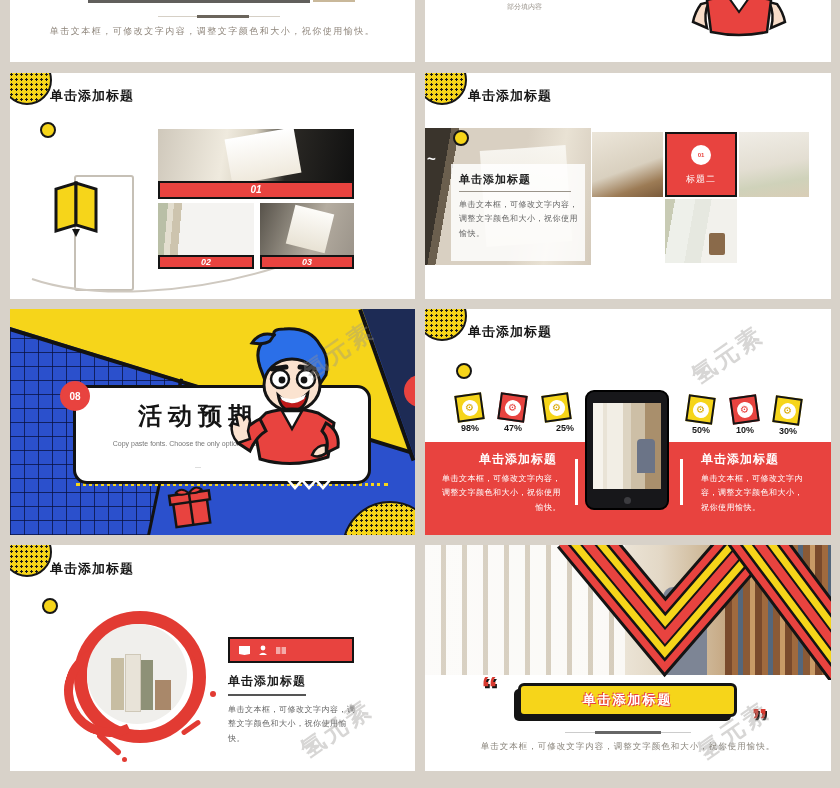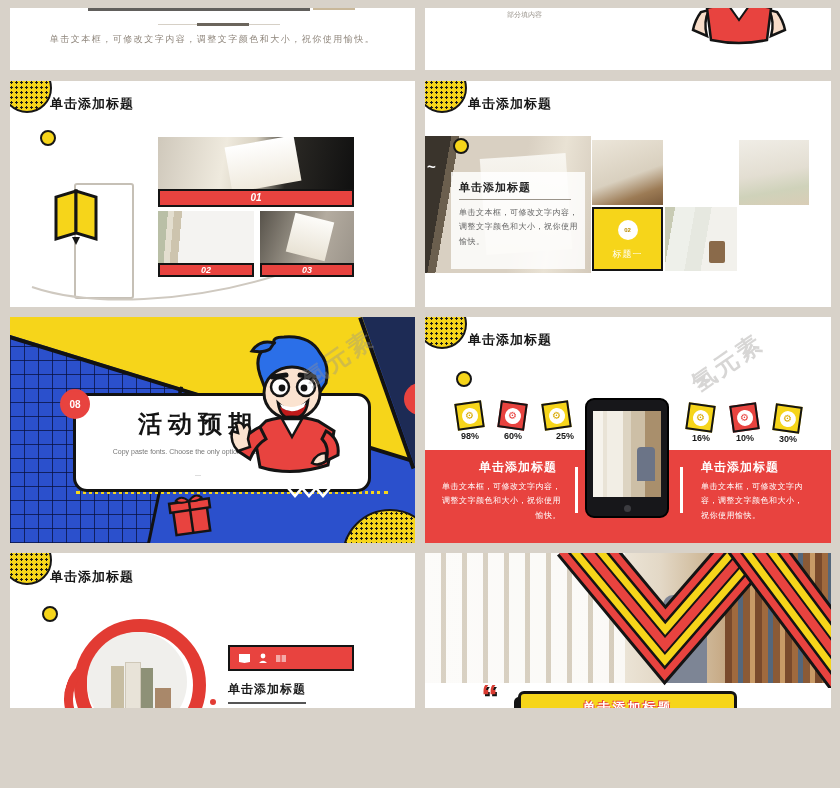--- a/index.html
+++ b/index.html
@@ -1,17 +1,17 @@
 <!DOCTYPE html>
 <html><head>
 <meta charset="utf-8">
 <style>
   html,body{margin:0;padding:0;background:#d8d2c9;}
-  #canvas{position:relative;width:840px;height:700px;background:#d8d2c9;
-          font-family:"Liberation Sans",sans-serif;overflow:hidden;margin-top:8px;}
+  #canvas{position:relative;width:840px;height:780px;background:#d8d2c9;
+          font-family:"Liberation Sans",sans-serif;overflow:hidden;}
   .slide{position:absolute;background:#fff;overflow:hidden;}
   .a{position:absolute;}
   .stitle{position:absolute;font-weight:bold;font-size:13px;color:#181818;letter-spacing:1px;white-space:nowrap;}
   .dotc{position:absolute;border-radius:50%;border:2px solid #161616;background-color:#f6d51a;
         background-image:radial-gradient(circle,#1a1a1a 1px,transparent 1.4px);background-size:5px 5px;}
   .ycirc{position:absolute;width:12px;height:12px;border-radius:50%;background:#f6d51a;border:2px solid #161616;}
   .rbar{position:absolute;background:#e8433f;border:2px solid #141414;color:#fff;font-style:italic;
         font-weight:bold;text-align:center;box-sizing:border-box;}
   .photo{position:absolute;}
   .wm{position:absolute;color:rgba(150,148,145,.38);font-size:24px;font-weight:bold;letter-spacing:3px;
@@ -93,26 +93,26 @@
       <div class="ycirc" style="left:28px;top:2px;"></div>
       <div class="a" style="left:2px;top:22px;color:#fff;font-size:15px;font-weight:bold;">~</div>
       <div class="a" style="left:26px;top:36px;width:134px;height:97px;background:rgba(255,255,255,.84);">
         <div class="a" style="left:8px;top:8px;font-size:11px;font-weight:bold;color:#222;letter-spacing:1px;white-space:nowrap;">单击添加标题</div>
         <div class="a" style="left:8px;top:27px;width:112px;height:1px;background:#9a948a;"></div>
         <div class="a bodytxt" style="left:8px;top:34px;width:120px;">单击文本框，可修改文字内容，调整文字颜色和大小，祝你使用愉快。</div>
       </div>
     </div>
 
     <div class="photo" style="left:167px;top:59px;width:71px;height:65px;background:linear-gradient(160deg,#ece6da 0%,#d9d0bf 55%,#9c7b55 80%,#7a5a3a 100%);"></div>
+    <div class="tile" style="left:240px;top:59px;width:72px;height:65px;background:#e8433f;border:2px solid #141414;">
+      <div class="num" style="color:#e8433f;">01</div>
+      <div class="lbl">标题二</div>
+    </div>
     <div class="photo" style="left:314px;top:59px;width:70px;height:65px;background:linear-gradient(170deg,#f0ede6 0%,#e3ded2 50%,#cfd2ba 75%,#d9cdb6 100%);"></div>
 
-    <div class="tile" style="left:167px;top:126px;width:71px;height:64px;background:#f6d51a;border:2px solid #141414;">
-      <div class="num" style="color:#b98c00;">02</div>
-      <div class="lbl">标题一</div>
-    </div>
     <div class="photo" style="left:240px;top:126px;width:72px;height:64px;background:linear-gradient(100deg,#c8cbb4 0 10px,#eef0ea 10px 30px,#e6e8e0 30px 46px,#f2f1ec 46px 100%);">
       <div class="a" style="left:44px;top:34px;width:16px;height:22px;background:#8a6a4a;border-radius:2px;"></div>
     </div>
   </section>
 
   <section class="slide" style="left:10px;top:309px;width:405px;height:226px;background:#2b50cc;">
 
     <div class="a" style="left:0;top:0;width:100%;height:100%;
          background-image:repeating-linear-gradient(0deg,rgba(8,16,60,.75) 0 1.5px,transparent 1.5px 14px),
                           repeating-linear-gradient(90deg,rgba(8,16,60,.75) 0 1.5px,transparent 1.5px 14px);
@@ -193,23 +193,23 @@
         <div class="core" style="color:#d8a800;">⚙</div>
       </div>
     <div class="badge" style="left:306px;top:87px;background:#e8433f;transform:rotate(-8deg);">
         <div class="core" style="color:#e8433f;">⚙</div>
       </div>
     <div class="badge" style="left:349px;top:88px;background:#f6d51a;transform:rotate(8deg);">
         <div class="core" style="color:#d8a800;">⚙</div>
       </div>
 
     <div class="pct" style="left:23px;top:114px;">98%</div>
-    <div class="pct" style="left:66px;top:114px;">60%</div>
+    <div class="pct" style="left:66px;top:114px;">47%</div>
     <div class="pct" style="left:118px;top:114px;">25%</div>
-    <div class="pct" style="left:254px;top:116px;">16%</div>
+    <div class="pct" style="left:254px;top:116px;">50%</div>
     <div class="pct" style="left:298px;top:116px;">10%</div>
     <div class="pct" style="left:341px;top:117px;">30%</div>
 
     <div class="a" style="left:0;top:133px;width:406px;height:93px;background:#e8433f;"></div>
     <div class="bandhead" style="left:54px;top:142px;">单击添加标题</div>
     <div class="bandtxt" style="left:14px;top:163px;width:122px;text-align:right;">单击文本框，可修改文字内容，调整文字颜色和大小，祝你使用愉快。</div>
     <div class="vbar" style="left:150px;top:150px;"></div>
     <div class="vbar" style="left:255px;top:150px;"></div>
     <div class="bandhead" style="left:276px;top:142px;">单击添加标题</div>
     <div class="bandtxt" style="left:276px;top:163px;width:104px;">单击文本框，可修改文字内容，调整文字颜色和大小，祝你使用愉快。</div>

